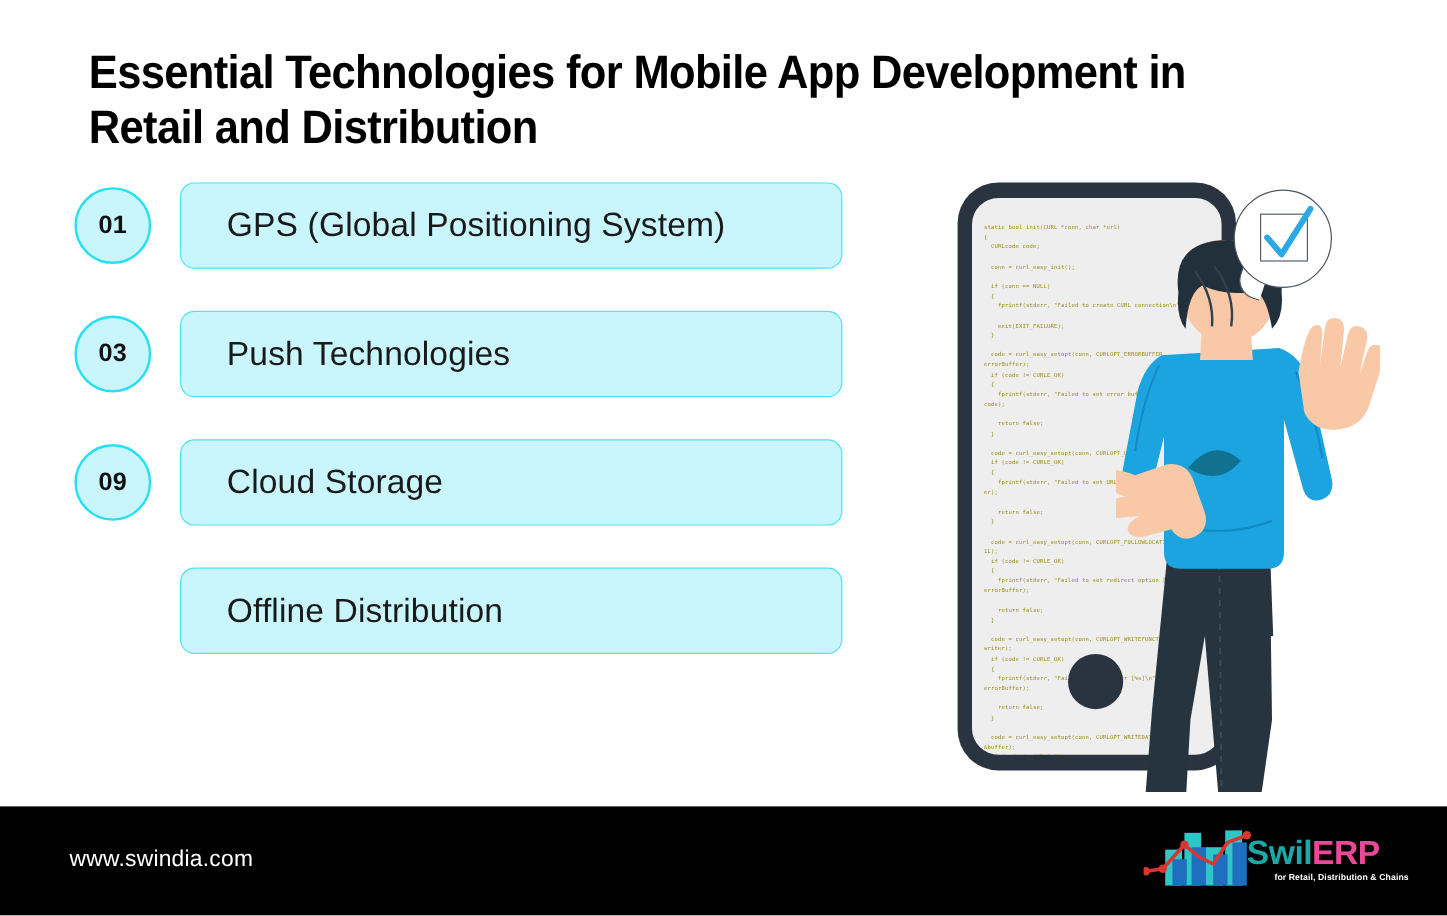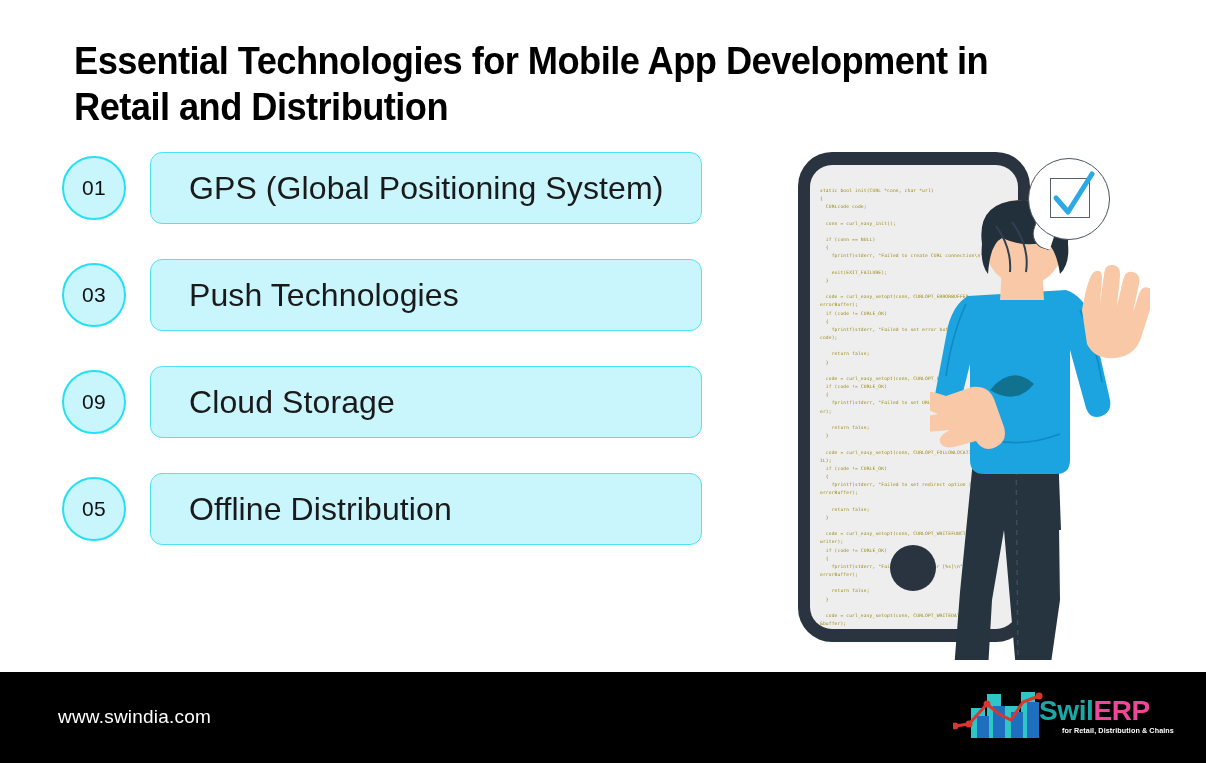--- a/index.html
+++ b/index.html
@@ -38,38 +38,38 @@
   .row:last-child { margin-bottom:0; }
   .num-circle {
     position:relative;
     z-index:2;
     flex:0 0 auto;
     width:64px; height:64px;
     border-radius:50%;
     background:#c9f5fc;
     border:2px solid #25e0f5;
     display:flex; align-items:center; justify-content:center;
-    font-size:21px; font-weight:normal; color:#111111;
+    font-size:21px; font-weight:bold; color:#111111;
     letter-spacing:0.3px;
   }
   .row-box {
     position:absolute;
     left:88px;
     top:0;
     width:552px;
     height:72px;
     background:#c9f5fc;
     border:1.5px solid #4fe3f4;
     border-radius:12px;
     display:flex; align-items:center;
     padding-left:38px;
     z-index:1;
   }
   .row-label {
-    font-size:32px;
+    font-size:28px;
     color:#1a1a1a;
     letter-spacing:0.1px;
   }
 
   
   .illo { position:absolute; left:760px; top:140px; width:420px; height:520px; }
 
   .phone-frame {
     position:absolute;
     left:38px; top:12px;
@@ -204,23 +204,20 @@
     <div class="row">
       <div class="num-circle">
         <span>09</span>
       </div>
       <div class="row-box">
         <span class="row-label">Cloud Storage</span>
       </div>
     </div>
 
     <div class="row">
-      <div class="num-circle">
-        <span>05</span>
-      </div>
       <div class="row-box">
         <span class="row-label">Offline Distribution</span>
       </div>
     </div>
 
   </div>
 
   <div class="illo">
 
     <div class="phone-frame"></div>

